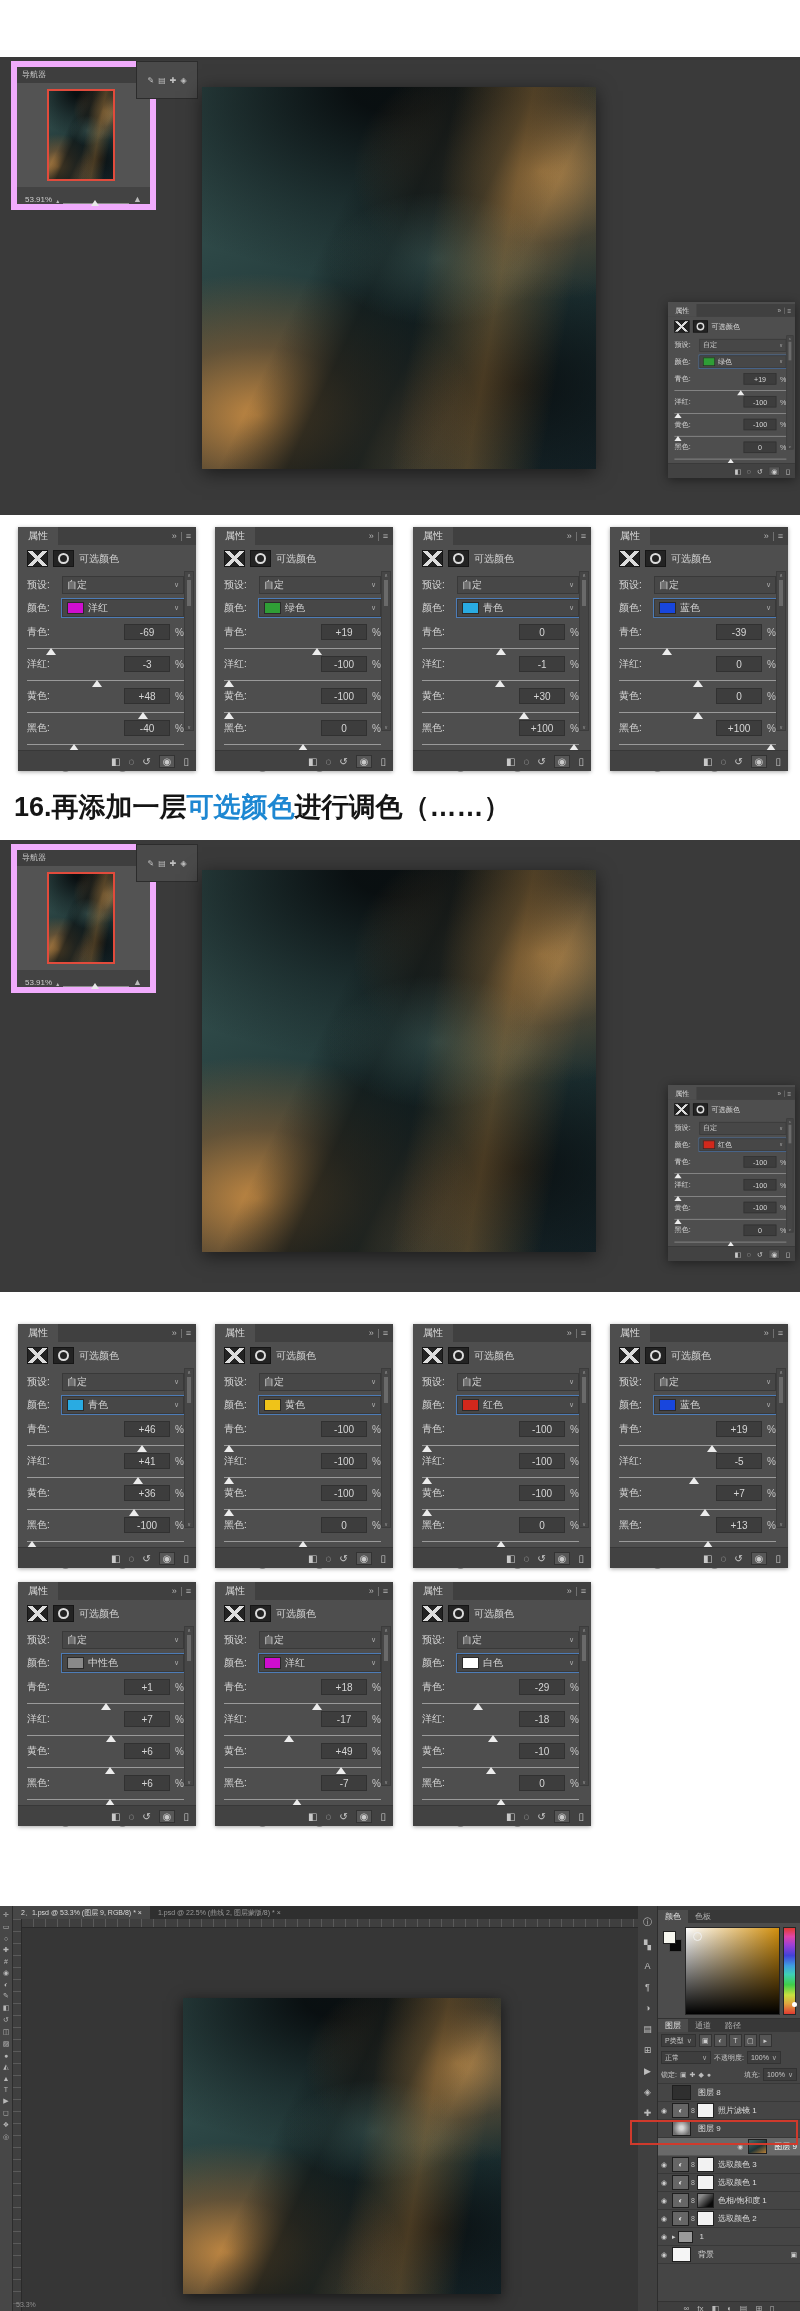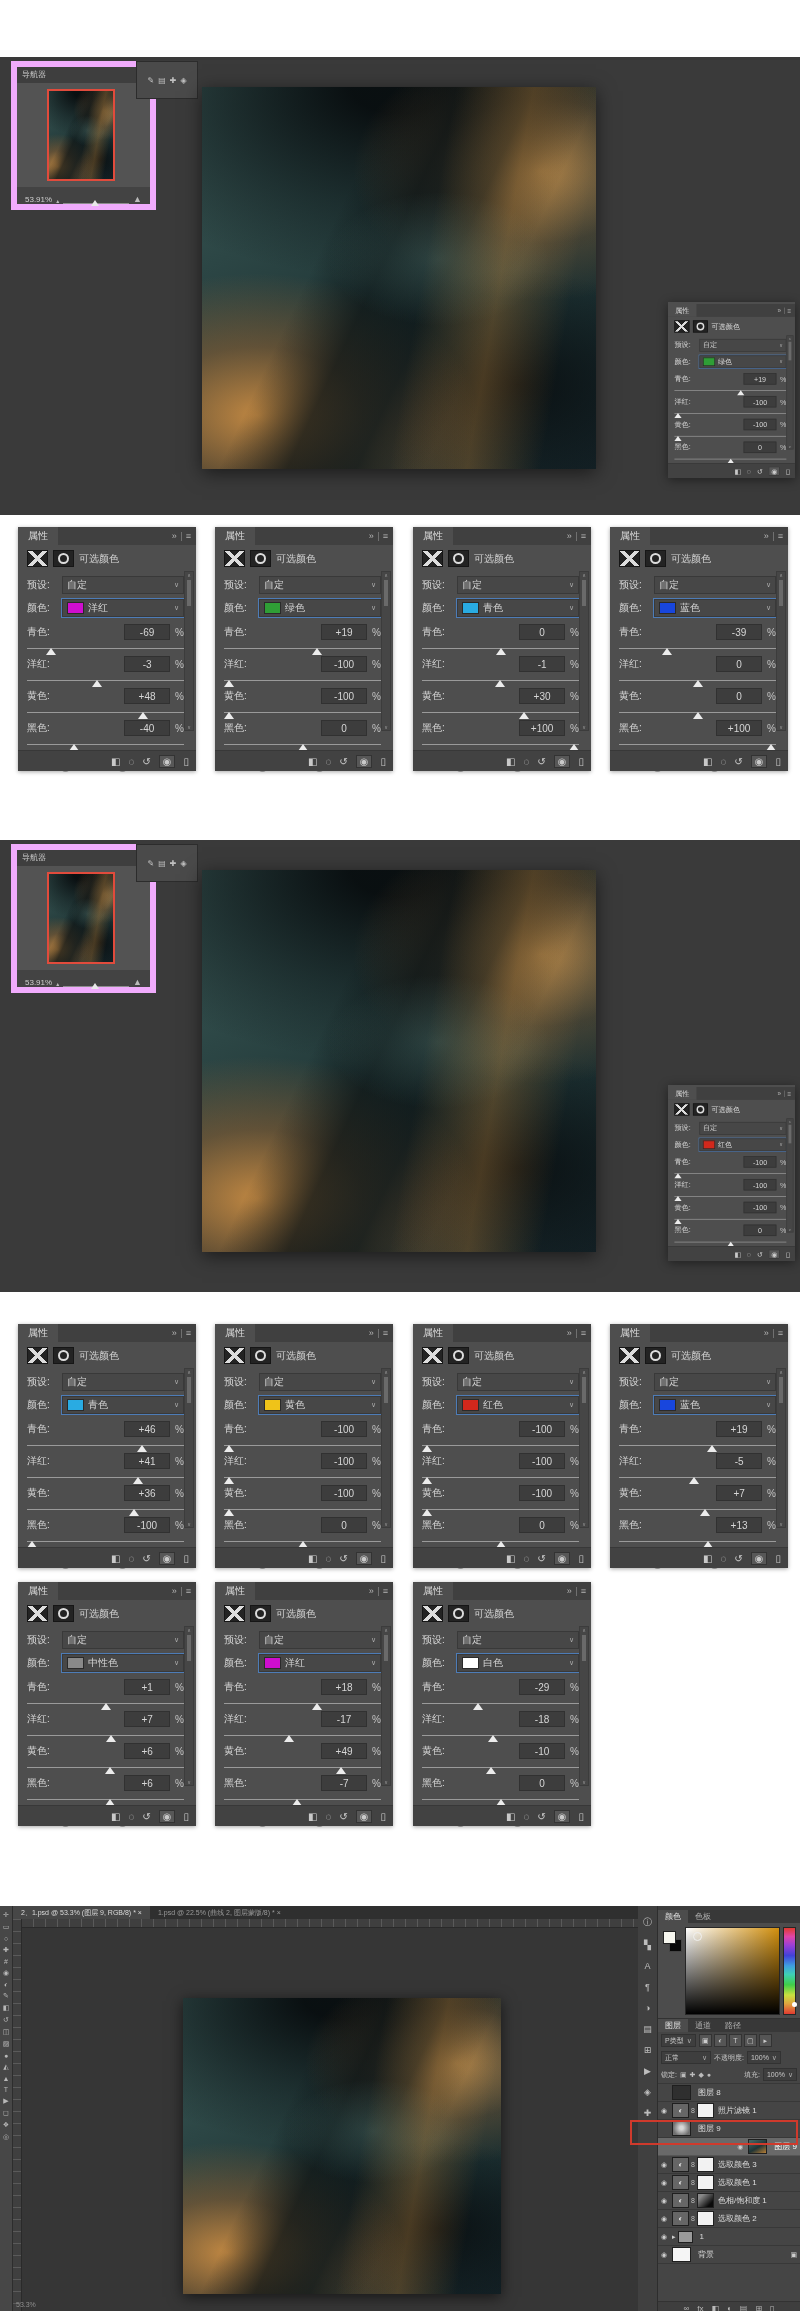--- a/index.html
+++ b/index.html
@@ -593,20 +593,23 @@
     <div class="sc-foot">
           <span>◧</span>
           <span>◌</span>
           <span>↺</span>
           <span class="eye-box">◉</span>
           <span>▯</span>
         </div>
   </div>
 </div>
 
+  <div class="title" style="top:789px;">
+    <span>16.再添加一层</span><span class="hl">可选颜色</span><span>进行调色（……）</span>
+  </div>
 
   <div class="ws" style="top:840px;height:452px;">
     <div class="nav-panel">
       <div class="nav-head"><span>导航器</span></div>
       <div class="nav-body">
           <div class="scene nav-thumb"></div>
         </div>
       <div class="nav-foot">
         <span>53.91%</span>
         <span class="nv-sm">▴</span>

